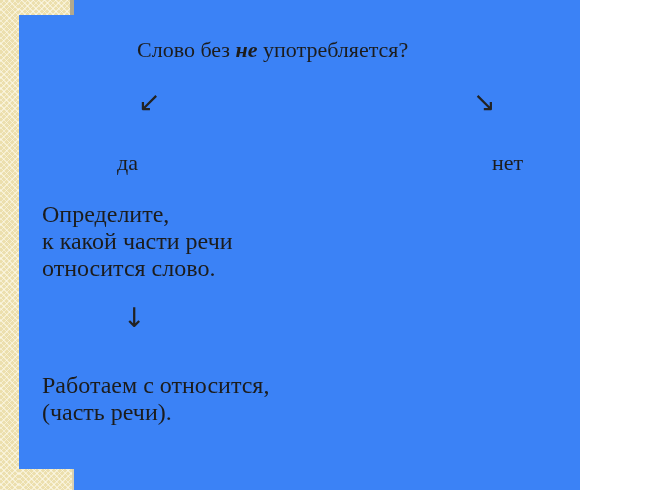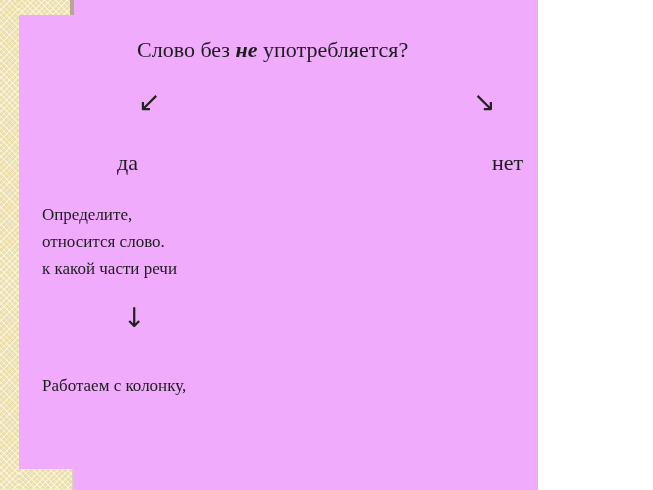--- a/index.html
+++ b/index.html
@@ -1,20 +1,20 @@
 <!DOCTYPE html>
 <html><head>
 <meta charset="utf-8">
 <style>
   html, body { margin: 0; padding: 0; background: #ffffff; }
   .slide {
     position: relative;
-    width: 538px;
+    width: 580px;
     height: 490px;
-    background: #f0abfc;
+    background: #3b82f6;
     overflow: hidden;
     font-family: "Liberation Serif", "DejaVu Serif", serif;
     color: #1c1c1c;
   }
   
   .tex {
     background-color: #ecdfad;
     background-image:
       repeating-linear-gradient(45deg, rgba(255,252,240,0.55) 0 1px, transparent 1px 4px),
       repeating-linear-gradient(-45deg, rgba(255,252,240,0.55) 0 1px, transparent 1px 4px);
@@ -42,21 +42,21 @@
 
   .answer {
     position: absolute; top: 149px;
     font-size: 22px; line-height: 28px;
   }
   .answer-yes { left: 117px; }
   .answer-no  { left: 492px; }
 
   .block {
     position: absolute;
-    font-size: 17px; line-height: 27px; white-space: nowrap;
+    font-size: 24px; line-height: 27px; white-space: nowrap;
   }
   .step1  { left: 42px;  top: 201px; }
   .result { left: 395px; top: 201px; }
   .result .bold { font-weight: bold; }
   .step2  { left: 42px;  top: 372px; }
 </style>
 </head>
 <body>
 
 <div class="slide">
@@ -70,24 +70,25 @@
   <div class="title"><span>Слово без </span><span class="emph">не</span><span> употребляется?</span></div>
 
   <div class="arrow arrow-dl">↙</div>
   <div class="arrow arrow-dr">↘</div>
 
   <div class="answer answer-yes">да</div>
   <div class="answer answer-no">нет</div>
 
   <div class="block step1">
     <div>Определите,</div>
+    <div>к какой части речи</div>
     <div>относится слово.</div>
-    <div>к какой части речи</div>
   </div>
 
 
   <div class="arrow arrow-dn">↓</div>
 
   <div class="block step2">
-    <div>Работаем с колонку,</div>
+    <div>Работаем с относится,</div>
+    <div>(часть речи).</div>
   </div>
 
 </div>
 
 </body></html>

